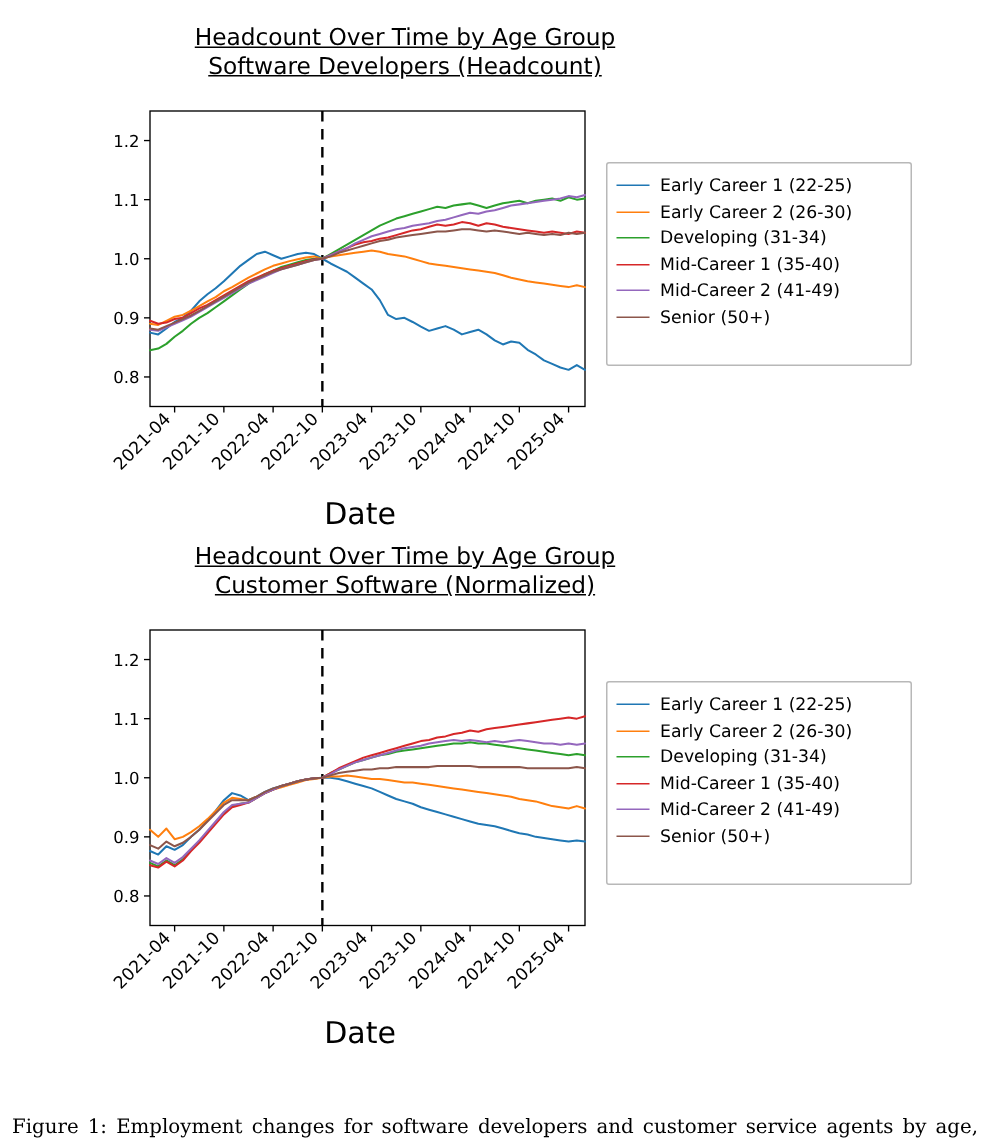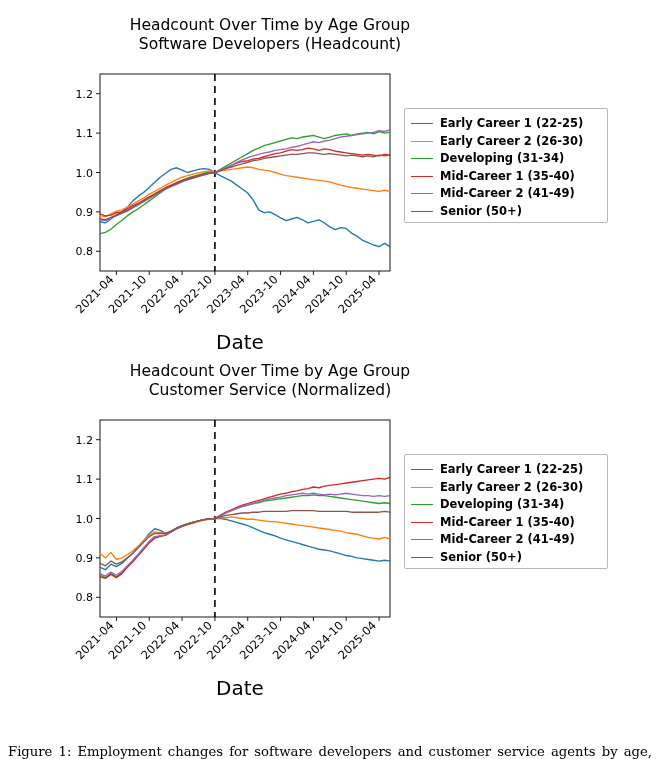--- a/index.html
+++ b/index.html
@@ -15,35 +15,34 @@
   .panel{position:relative;width:660px;height:345px;}
   .panel2{position:relative;width:660px;height:345px;}
 
   .title{
     text-align:center;
     font-size:15.5px;
     line-height:19px;
     width:420px;
     margin:0 auto;
   }
-  .title div{white-space:nowrap;}
+  .title div{white-space:nowrap;text-decoration:underline;}
 
   .plot-wrap{position:relative;}
 
   svg{display:block;}
 
   .legend{
     position:absolute;
     border:1px solid #b8b8b8;
     background:#ffffff;
     border-radius:2px;
-    padding:6px 8px 2px 6px;
+    padding:6px 8px 23px 6px;
     font-size:11.5px;
     line-height:17.5px;
-    font-weight:bold;
   }
   .legend .row{display:flex;align-items:center;white-space:nowrap;}
   .legend .swatch{
     display:inline-block;
     width:22px;height:0;
     border-top-width:1.6px;border-top-style:solid;
     margin-right:7px;
   }
   .legend .lbl{color:#000;}
 
@@ -145,21 +144,21 @@
           <span class="lbl">Senior (50+)</span>
         </div>
     </div>
 
     <div class="xlabel" style="left:150px;top:326px;width:180px;">Date</div>
   </div>
 
   <div class="panel2" style="position:absolute;left:0;top:354px;">
     <div class="title" style="position:absolute;left:60px;top:8px;width:420px;">
       <div>Headcount Over Time by Age Group</div>
-      <div>Customer Service (Normalized)</div>
+      <div>Customer Software (Normalized)</div>
     </div>
 
     <div class="plot-wrap" style="position:absolute;left:0;top:48px;">
       <svg id="svg-bottom" width="420" height="290">
           <rect x="100" y="18" width="290" height="197" fill="none" stroke="#000" stroke-width="0.9"></rect>
           <line x1="96" y1="195.29999999999998" x2="100" y2="195.29999999999998" stroke="#000" stroke-width="0.9"></line>
           <text x="93" y="199.29999999999998" text-anchor="end" class="tick-lbl">0.8</text>
           <line x1="96" y1="155.89999999999998" x2="100" y2="155.89999999999998" stroke="#000" stroke-width="0.9"></line>
           <text x="93" y="159.89999999999998" text-anchor="end" class="tick-lbl">0.9</text>
           <line x1="96" y1="116.5" x2="100" y2="116.5" stroke="#000" stroke-width="0.9"></line>

